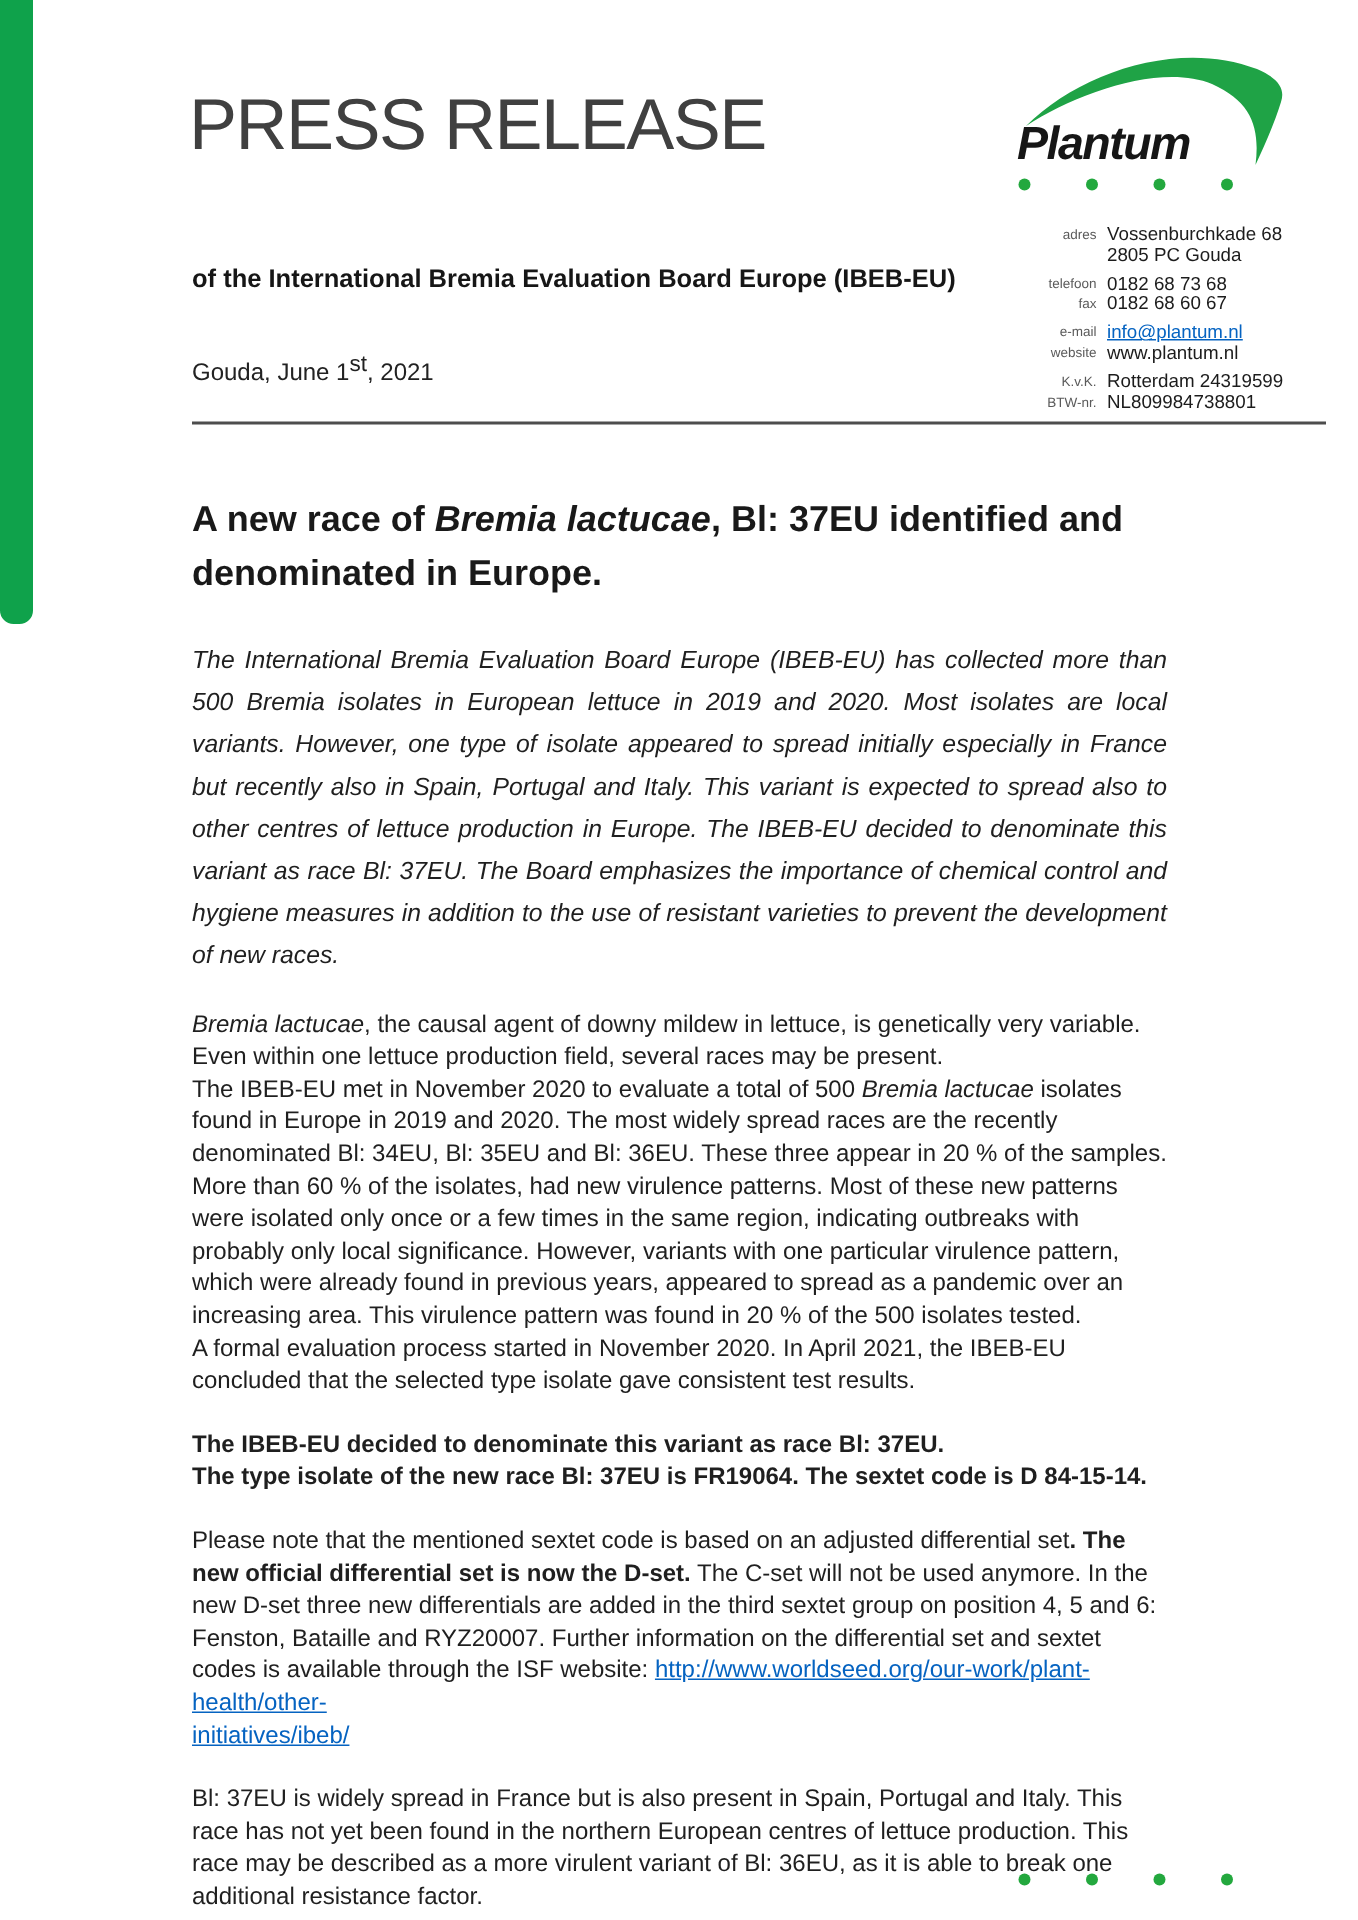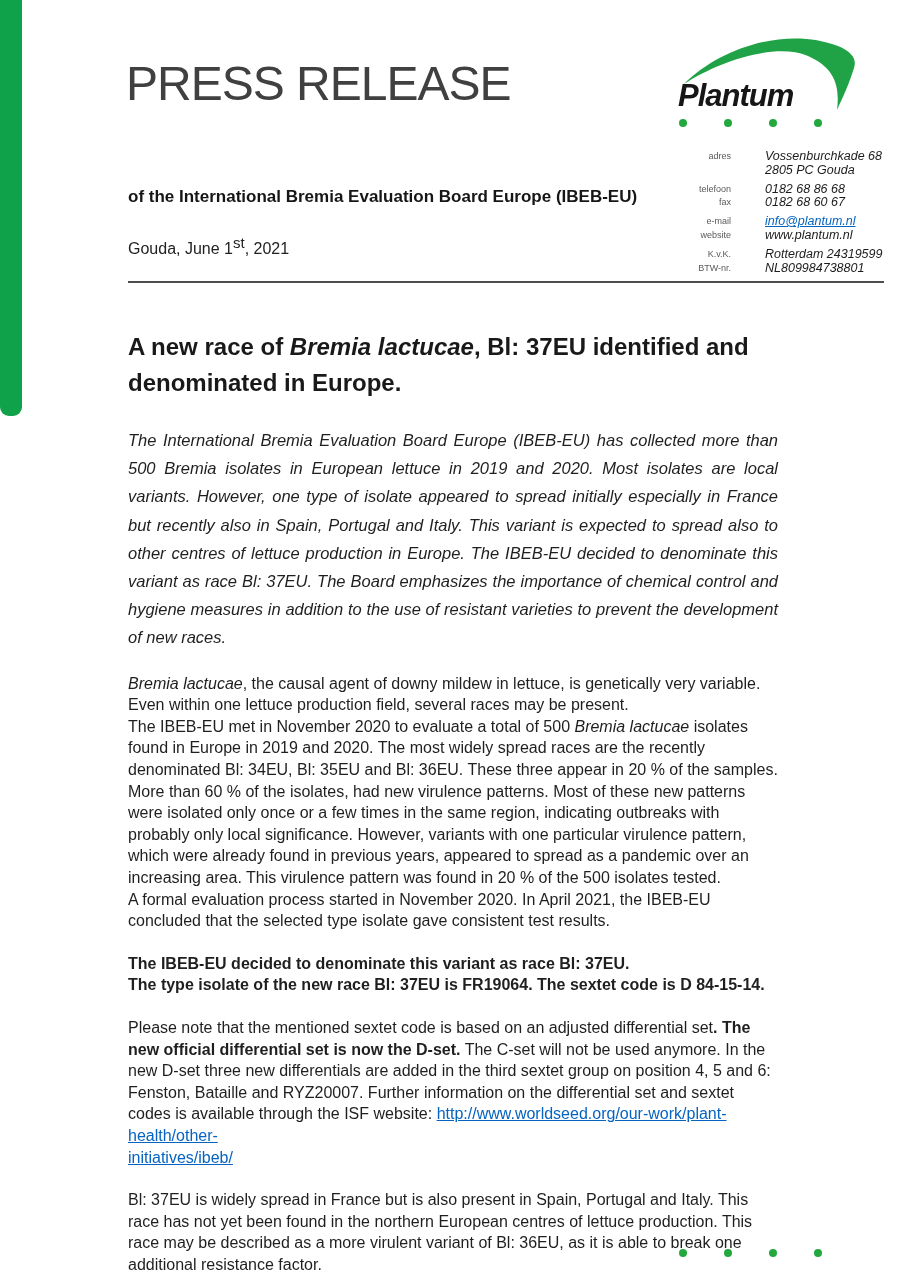--- a/index.html
+++ b/index.html
@@ -28,32 +28,32 @@
     position:absolute;left:6px;top:44px;
     font-size:31px;font-weight:700;font-style:italic;letter-spacing:-1px;color:#161616;
     white-space:nowrap;
   }
   .dots{display:flex;gap:37px;}
   .logo .dots{position:absolute;left:7px;top:85px;}
   .dots span{width:8px;height:8px;border-radius:50%;background:var(--dot);display:block;}
   .footer-dots{position:absolute;left:679px;top:1249px;}
 
   .subtitle{
-    position:absolute;left:128px;top:187px;width:520px;
+    position:absolute;left:128px;top:176px;width:520px;
     font-size:17px;font-weight:700;color:#161616;
   }
   .dateline{position:absolute;left:128px;top:234px;font-size:16px;color:#222;}
   .dateline sup{font-size:15px;}
 
   
   .contact{position:absolute;left:650px;top:150px;width:222px;font-size:12.5px;}
-  .crow{display:flex;align-items:flex-end;line-height:13.8px;gap:27px;}
+  .crow{display:flex;align-items:flex-end;line-height:13.8px;}
   .crow.gap{margin-top:5px;}
   .clabel{width:88px;text-align:right;font-size:9px;color:#5a5a5a;flex:0 0 88px;padding-right:7px;}
-  .cvalue{color:#1c1c1c;white-space:nowrap;font-style:italic;}
+  .cvalue{color:#1c1c1c;white-space:nowrap;}
   a.cvalue{color:var(--link);text-decoration:underline;}
 
   .hr{position:absolute;left:128px;top:281px;width:756px;height:2px;background:#4d4d4d;}
 
   
   .doc{position:absolute;left:128px;top:329px;width:650px;}
   .doc h1{margin:0;font-size:24px;line-height:36px;font-weight:700;color:#191919;}
   .doc p{margin:21px 0 0;font-size:16px;line-height:21.6px;color:#1f1f1f;}
   .doc p.lead{margin-top:25px;font-style:italic;font-size:16.5px;line-height:28.2px;text-align:justify;}
   .doc a{color:var(--link);text-decoration:underline;}
@@ -86,21 +86,21 @@
   <div class="crow">
     <span class="clabel">adres</span>
     <span class="cvalue">Vossenburchkade 68</span>
   </div>
   <div class="crow">
     <span class="clabel"></span>
     <span class="cvalue">2805 PC Gouda</span>
   </div>
   <div class="crow gap">
     <span class="clabel">telefoon</span>
-    <span class="cvalue">0182 68 86 68</span>
+    <span class="cvalue">0182 68 73 68</span>
   </div>
   <div class="crow">
     <span class="clabel">fax</span>
     <span class="cvalue">0182 68 60 67</span>
   </div>
   <div class="crow gap">
     <span class="clabel">e-mail</span>
     <a href="#" class="cvalue">info@plantum.nl</a>
   </div>
   <div class="crow">

